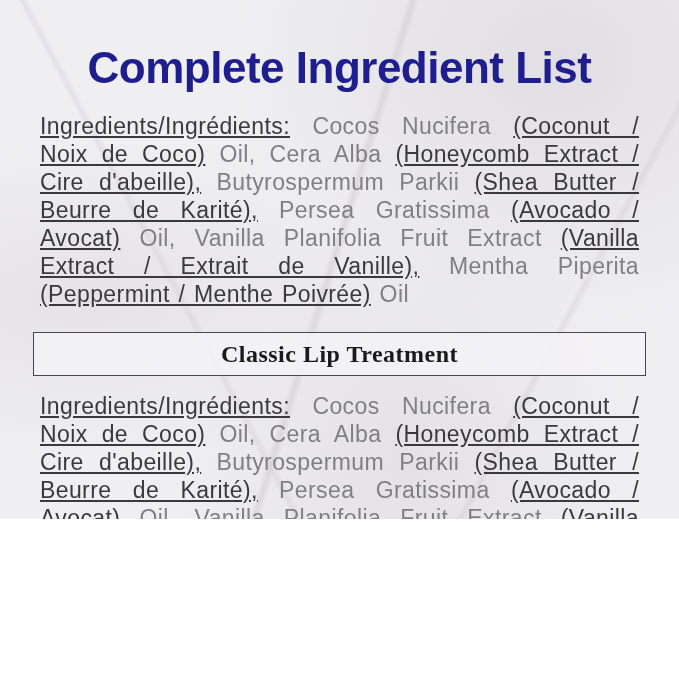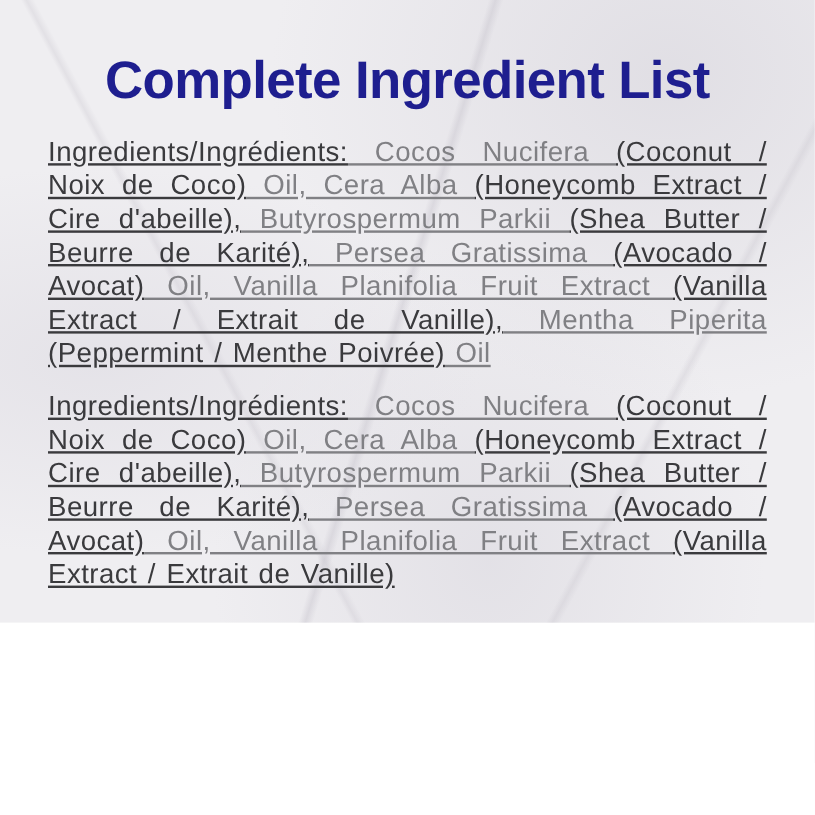--- a/index.html
+++ b/index.html
@@ -49,28 +49,31 @@
     margin:20px 40px 0;
     text-align:justify;
     font-size:23px;
     line-height:28px;
     letter-spacing:0.4px;
     word-spacing:2px;
     color:var(--body-gray,#808084);
   }
   .ingredients.second{margin-top:16px;}
   .seg-dark{color:var(--body-dark,#3a3a3d);text-decoration:underline;}
-  .seg-gray{color:var(--body-gray,#808084);text-decoration:underline;}
+  .seg-gray{color:var(--body-gray,#808084);}
 </style>
 </head>
 <body>
 
 <div class="canvas">
 
   <h1 class="page-title">Complete Ingredient List</h1>
 
 
   <p class="ingredients"><span class="seg-dark">Ingredients/Ingrédients:</span><span class="seg-gray"> Cocos Nucifera </span><span class="seg-dark">(Coconut / Noix de Coco)</span><span class="seg-gray"> Oil, Cera Alba </span><span class="seg-dark">(Honeycomb Extract / Cire d'abeille),</span><span class="seg-gray"> Butyrospermum Parkii </span><span class="seg-dark">(Shea Butter / Beurre de Karité),</span><span class="seg-gray"> Persea Gratissima </span><span class="seg-dark">(Avocado / Avocat)</span><span class="seg-gray"> Oil, Vanilla Planifolia Fruit Extract </span><span class="seg-dark">(Vanilla Extract / Extrait de Vanille),</span><span class="seg-gray"> Mentha Piperita </span><span class="seg-dark">(Peppermint / Menthe Poivrée)</span><span class="seg-gray"> Oil</span></p>
 
+  <div class="header-box second">
+    <span>Classic Lip Treatment</span>
+  </div>
 
   <p class="ingredients second"><span class="seg-dark">Ingredients/Ingrédients:</span><span class="seg-gray"> Cocos Nucifera </span><span class="seg-dark">(Coconut / Noix de Coco)</span><span class="seg-gray"> Oil, Cera Alba </span><span class="seg-dark">(Honeycomb Extract / Cire d'abeille),</span><span class="seg-gray"> Butyrospermum Parkii </span><span class="seg-dark">(Shea Butter / Beurre de Karité),</span><span class="seg-gray"> Persea Gratissima </span><span class="seg-dark">(Avocado / Avocat)</span><span class="seg-gray"> Oil, Vanilla Planifolia Fruit Extract </span><span class="seg-dark">(Vanilla Extract / Extrait de Vanille)</span></p>
 
 </div>
 
 </body></html>

